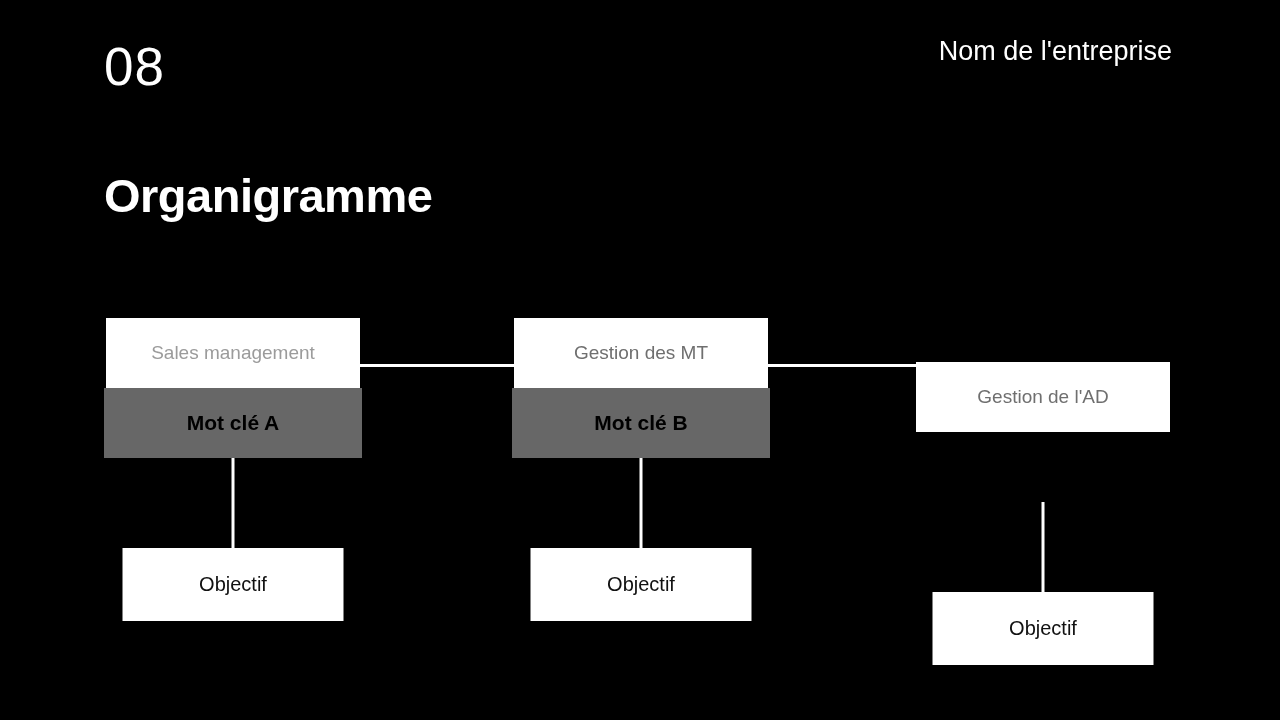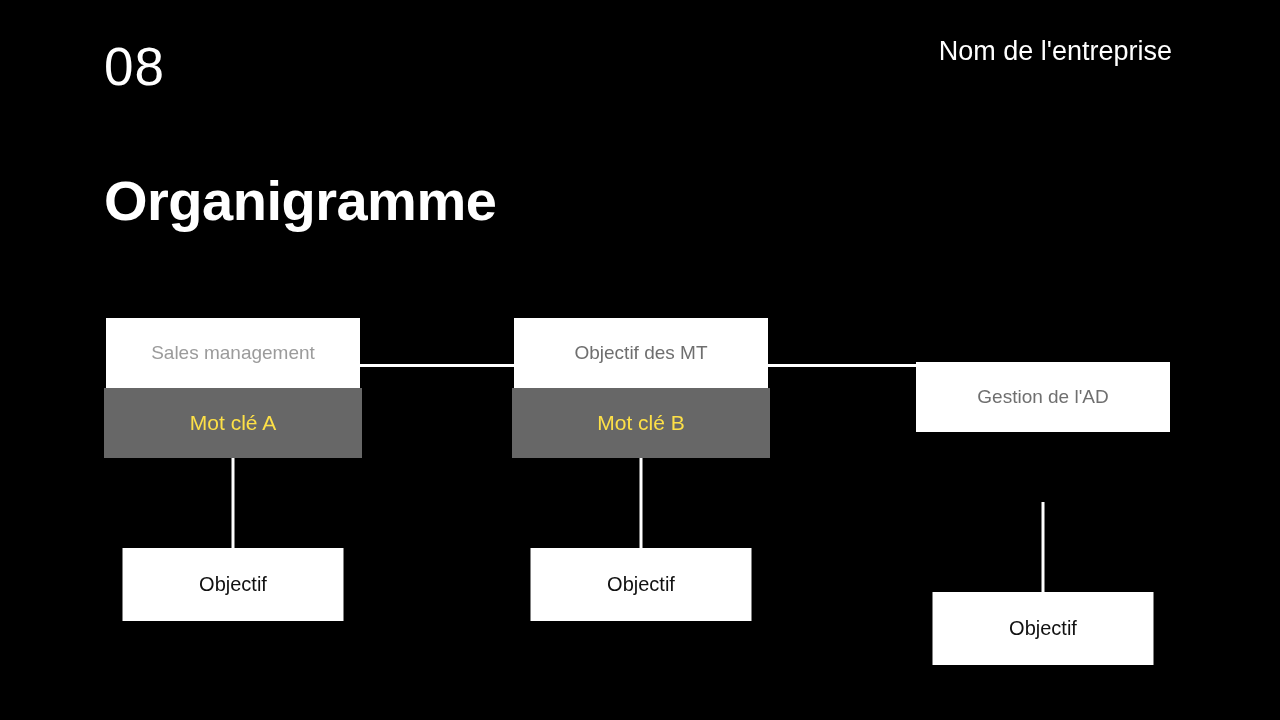--- a/index.html
+++ b/index.html
@@ -26,21 +26,21 @@
     position: absolute;
     right: 108px; top: 36px;
     font-size: 27px;
     font-weight: 400;
     color: #ffffff;
     line-height: 1.15;
   }
   .slide-title {
     position: absolute;
     left: 104px; top: 170px;
-    font-size: 56px;
+    font-size: 47px;
     font-weight: 700;
     letter-spacing: -0.5px;
     color: #ffffff;
     line-height: 1.1;
   }
 
   .org-chart { position: absolute; inset: 0; }
 
   .connector-h {
     position: absolute;
@@ -77,22 +77,22 @@
 
   .keyword-box {
     position: absolute;
     left: 0; right: 0; top: 70px;
     height: 70px;
     background: #676767;
     display: flex; align-items: center; justify-content: center;
   }
   .keyword-label {
     font-size: 21px;
-    color: #fde047;
-    font-weight: 400;
+    color: #000000;
+    font-weight: 700;
   }
 
   .connector-v {
     position: absolute;
     left: 50%;
     transform: translateX(-50%);
     top: 140px;
     width: 3px;
     height: 91px;
     background: #ffffff;
@@ -136,21 +136,21 @@
         <span class="keyword-label">Mot clé A</span>
       </div>
       <div class="connector-v"></div>
       <div class="objective-box">
         <span class="objective-label">Objectif</span>
       </div>
     </div>
 
     <div class="org-column c2">
       <div class="dept-box">
-        <span class="dept-label">Objectif des MT</span>
+        <span class="dept-label">Gestion des MT</span>
       </div>
       <div class="keyword-box">
         <span class="keyword-label">Mot clé B</span>
       </div>
       <div class="connector-v"></div>
       <div class="objective-box">
         <span class="objective-label">Objectif</span>
       </div>
     </div>
 

